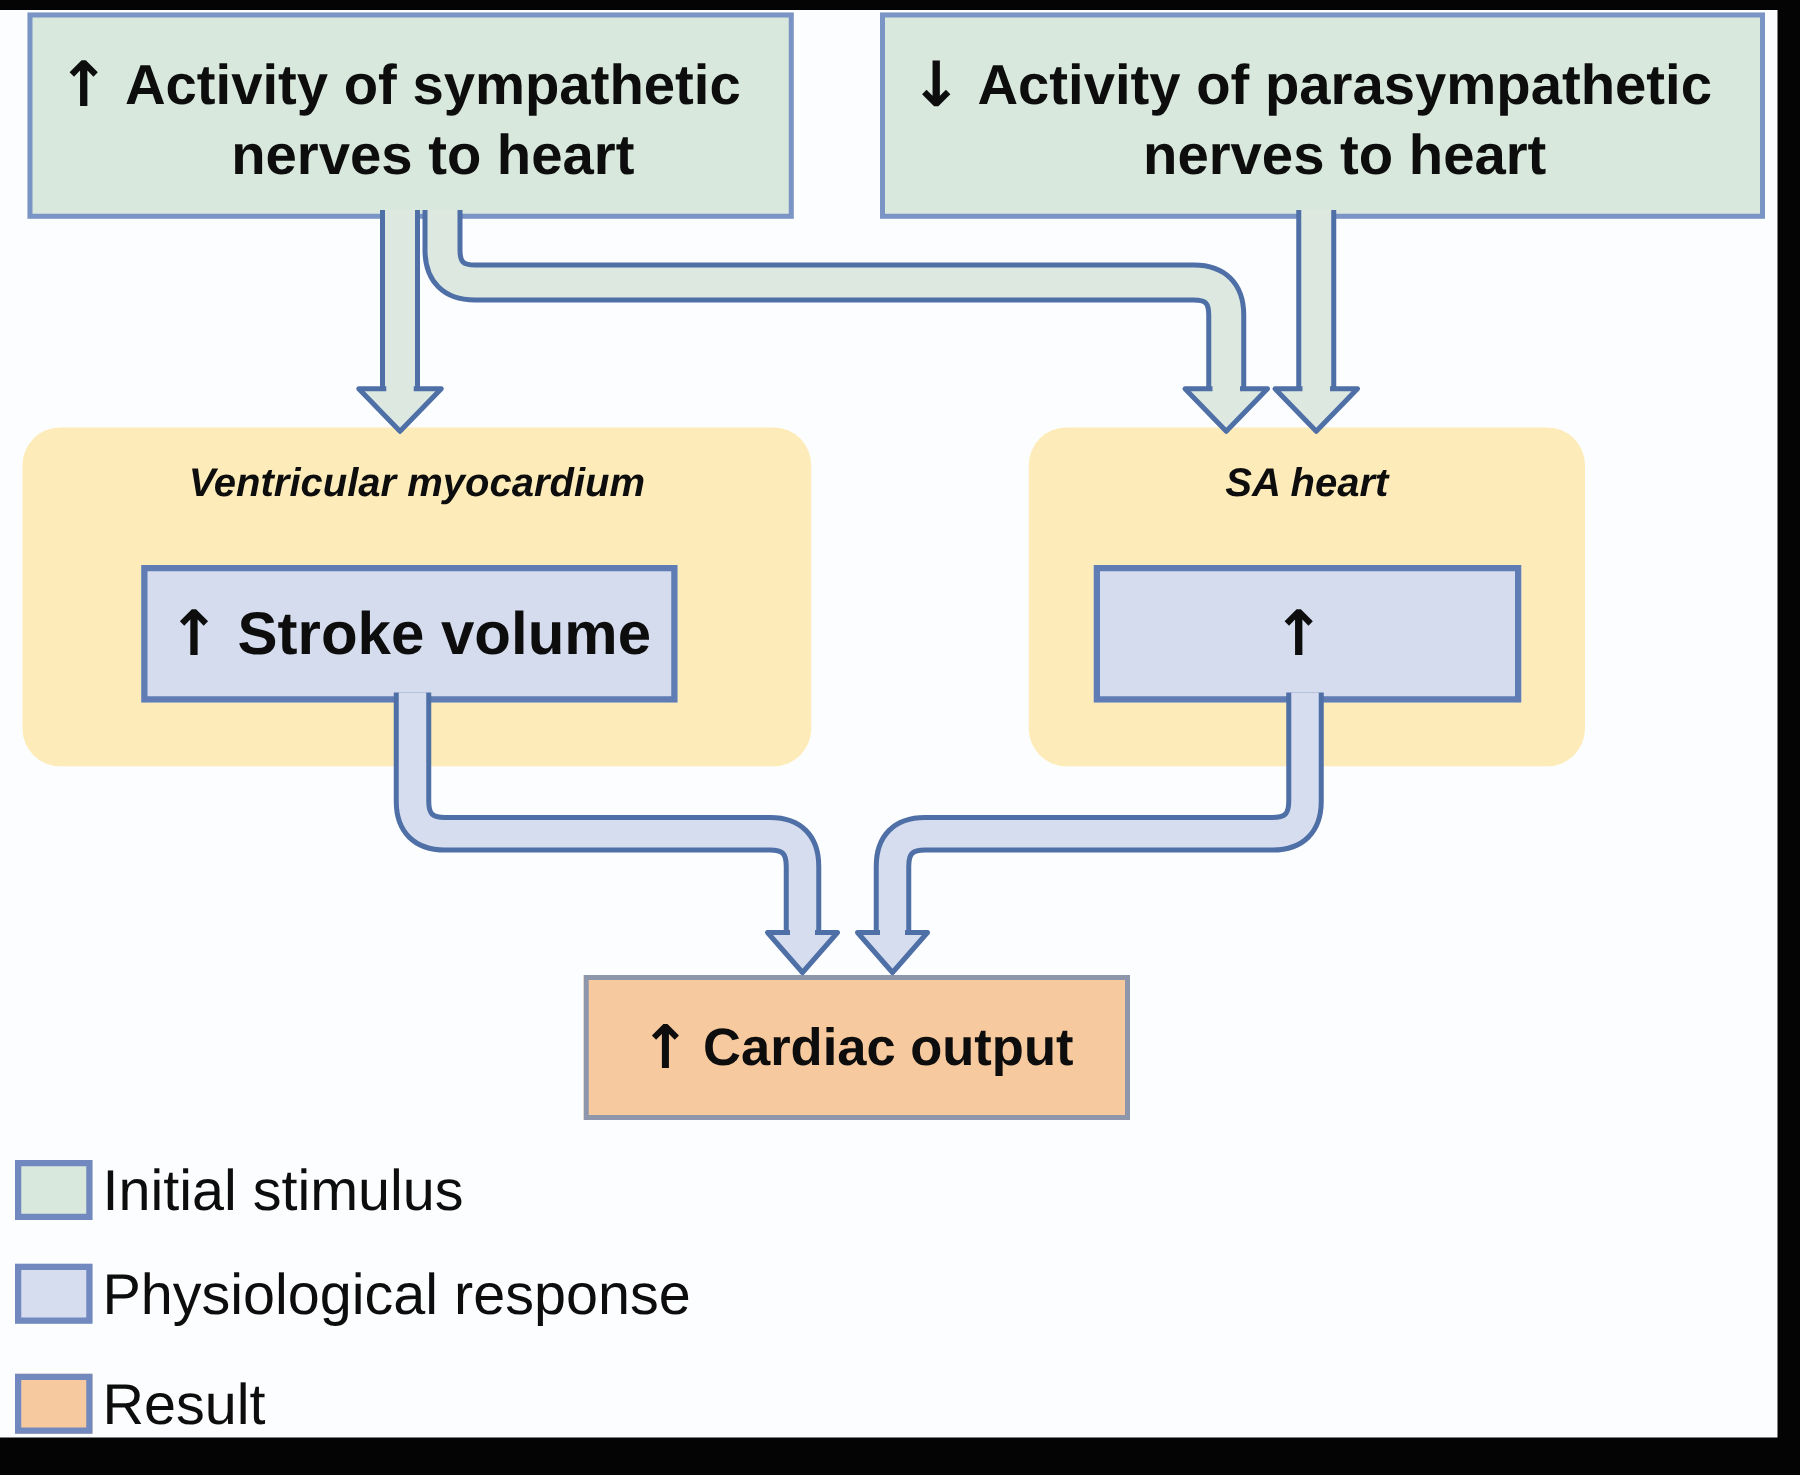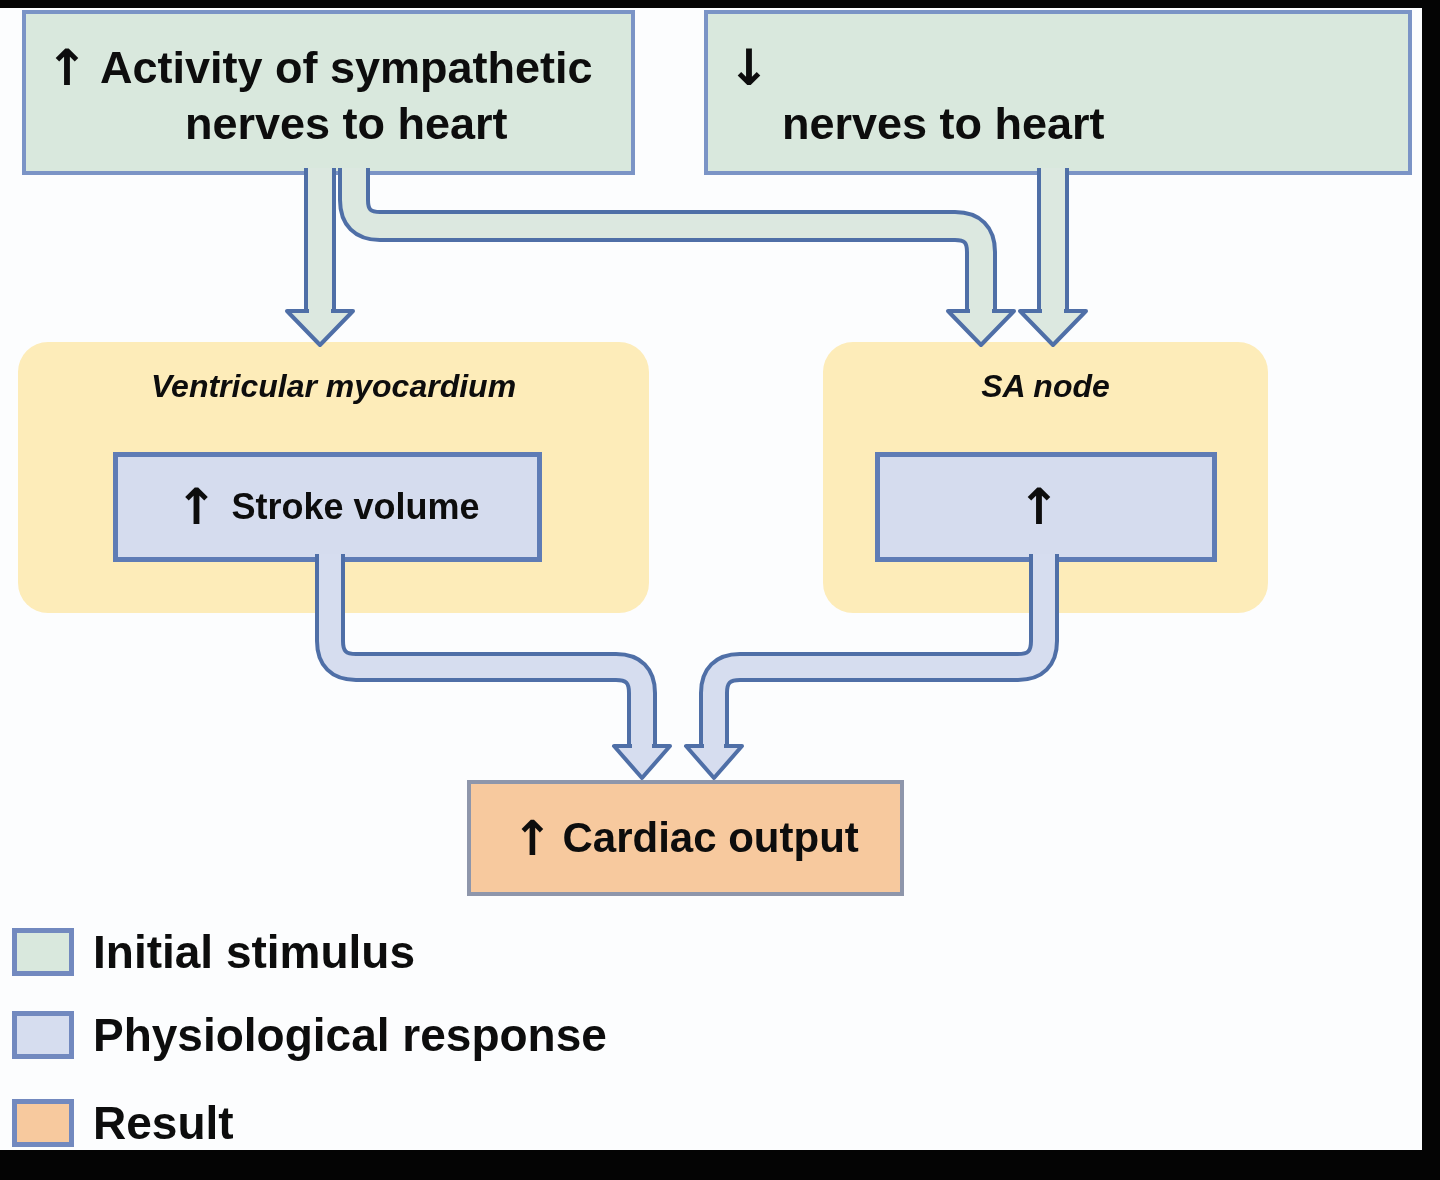--- a/index.html
+++ b/index.html
@@ -44,21 +44,21 @@
     position:absolute;box-sizing:border-box;
     background:#d5dcee;border:5px solid #5f7cb5;
     display:flex;align-items:center;justify-content:center;
   }
   .resp-sv{left:113px;top:452px;width:429px;height:110px;}
   .resp-hr{left:875px;top:452px;width:342px;height:110px;}
   .resp-arrow{
     font-family:"DejaVu Sans",sans-serif;
     font-size:50px;font-weight:700;margin-right:14px;
   }
-  .resp-text{font-size:36px;font-weight:700;white-space:nowrap;}
+  .resp-text{font-size:48px;font-weight:700;white-space:nowrap;}
 
   
   .result-box{
     position:absolute;box-sizing:border-box;
     left:467px;top:780px;width:437px;height:116px;
     background:#f7c99e;border:4px solid #8e96ab;
     display:flex;align-items:center;justify-content:center;
   }
   .result-arrow{
     font-family:"DejaVu Sans",sans-serif;
@@ -71,46 +71,46 @@
 
   
   .legend-row{position:absolute;left:12px;display:flex;align-items:center;}
   .legend-row-1{top:925px;}
   .legend-row-2{top:1008px;}
   .legend-row-3{top:1096px;}
   .legend-swatch{
     width:62px;height:48px;box-sizing:border-box;
     border:5px solid #7289bf;flex:0 0 auto;
   }
-  .legend-label{margin-left:19px;font-size:46px;font-weight:700;white-space:nowrap;}
+  .legend-label{margin-left:8px;font-size:46px;font-weight:400;white-space:nowrap;}
 </style>
 </head>
 <body>
 
 <div class="stage">
 
   <div class="organ organ-vm">
     <div class="organ-title">Ventricular myocardium</div>
   </div>
   <div class="organ organ-sa">
-    <div class="organ-title">SA node</div>
+    <div class="organ-title">SA heart</div>
   </div>
 
   <div class="stim-box stim-sym">
     <span class="stim-arrow">↑</span>
     <span class="stim-text">
       <span>Activity of sympathetic</span><br>
       <span>nerves to heart</span>
     </span>
   </div>
 
   <div class="stim-box stim-para">
     <span class="stim-arrow">↓</span>
     <span class="stim-text">
-      <br>
+      <span>Activity of parasympathetic</span><br>
       <span>nerves to heart</span>
     </span>
   </div>
 
   <div class="resp-box resp-sv">
     <span class="resp-arrow">↑</span>
     <span class="resp-text">Stroke volume</span>
   </div>
 
   <div class="resp-box resp-hr">

